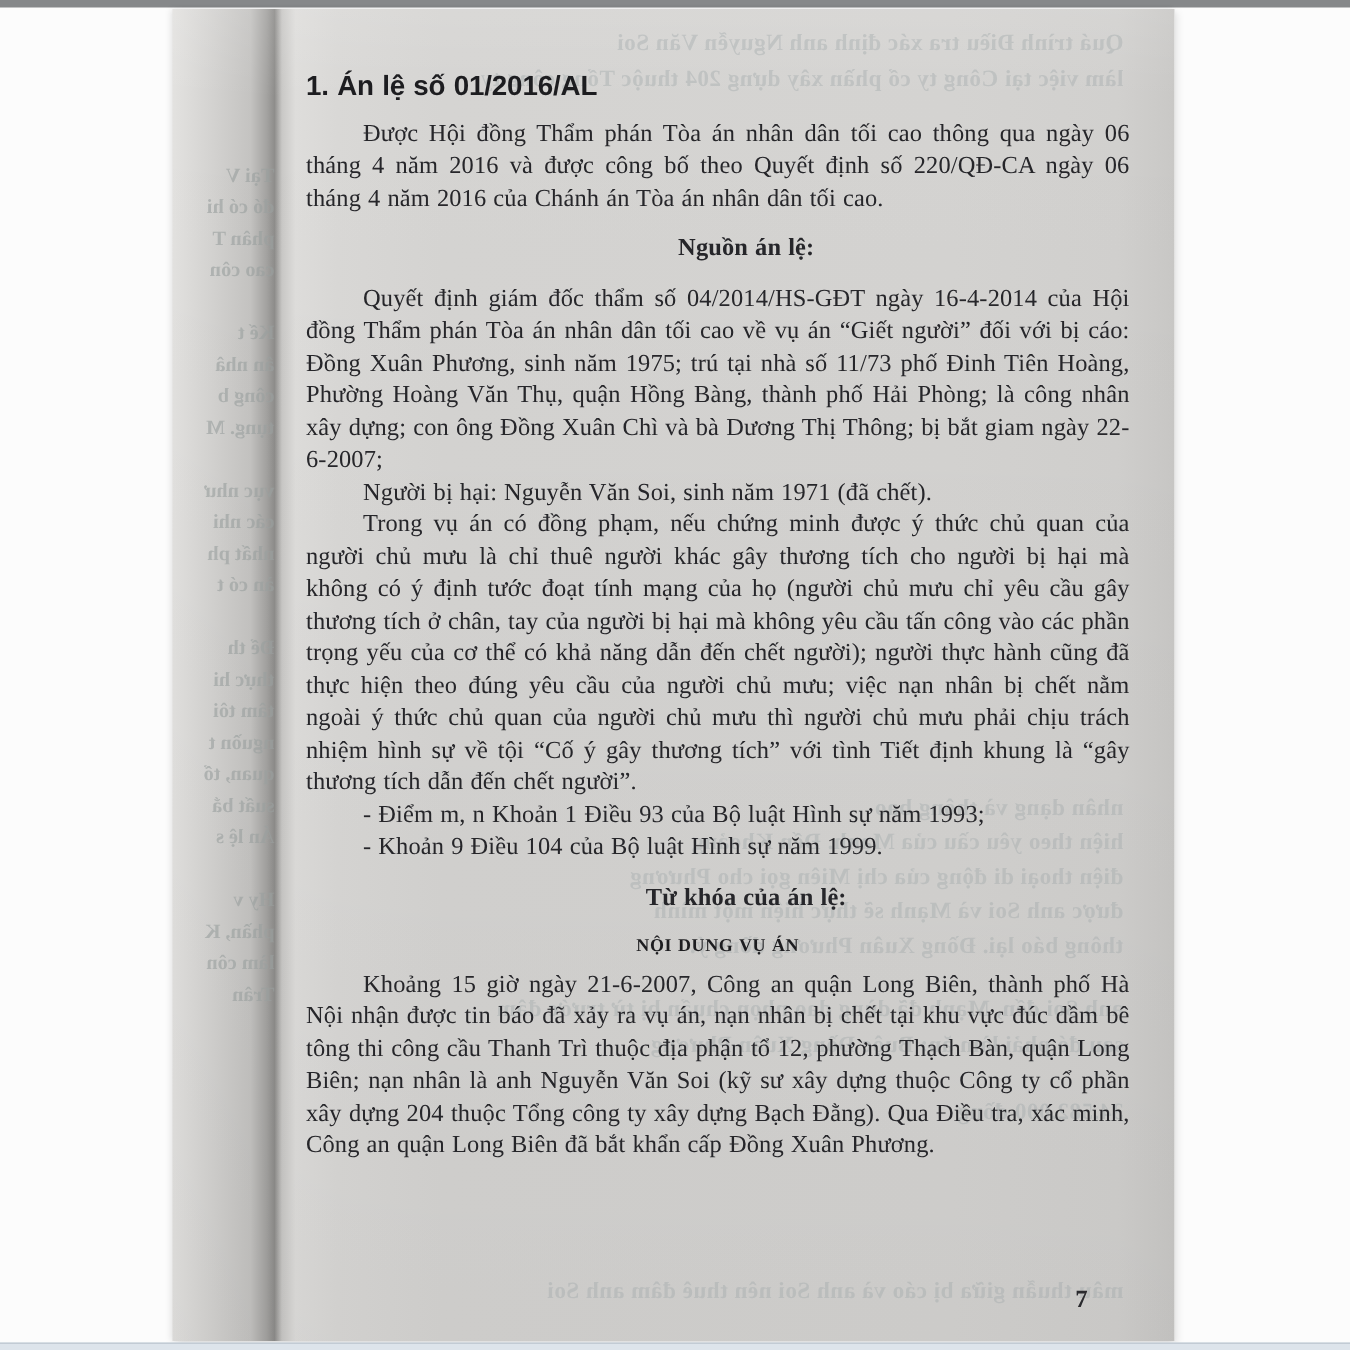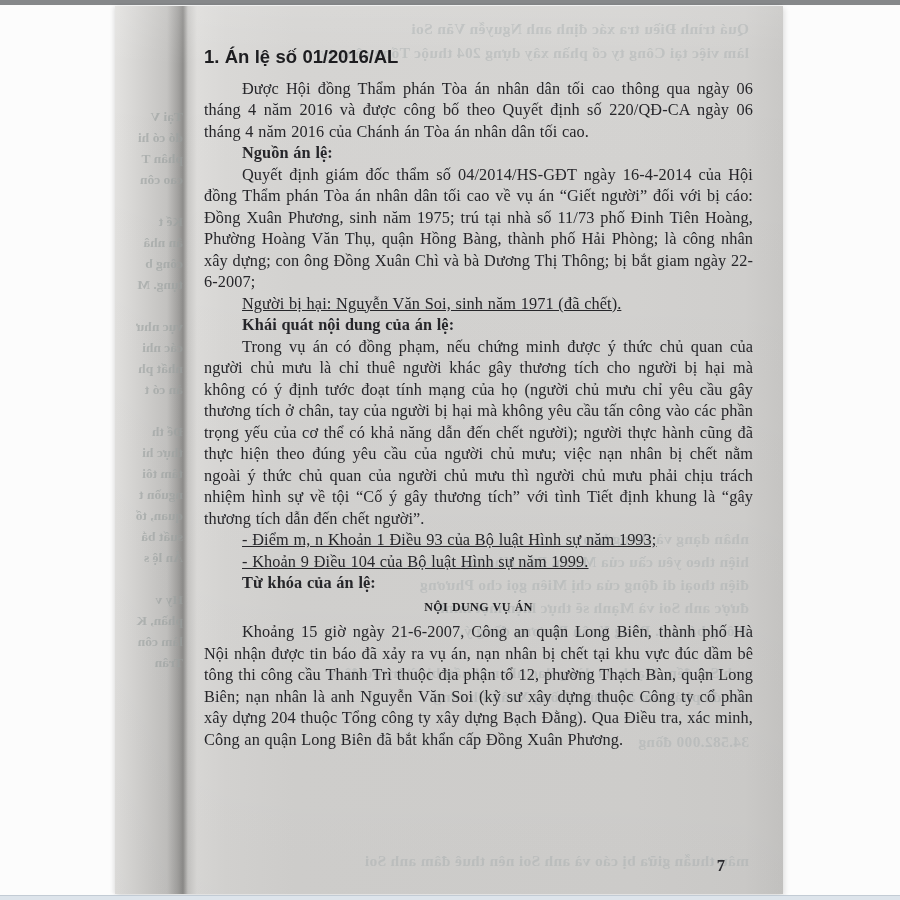--- a/index.html
+++ b/index.html
@@ -34,22 +34,22 @@
     font-size:16.3px;line-height:21.5px;color:#26262a;
     text-align:justify;letter-spacing:.1px;word-spacing:.5px;
   }
   .h-main{
     font-family:"Liberation Sans","DejaVu Sans",sans-serif;
     font-weight:bold;font-size:18.5px;letter-spacing:-.1px;
     margin:0 0 10px 0;text-align:left;color:#1d1d20;
   }
   .para{margin:0;text-indent:38px;}
   .para.italic{}
-  .label{margin:0;text-indent:38px;font-weight:bold;text-align:left;}
-  .bullet{margin:0;text-indent:38px;text-align:left;text-decoration:underline;}
+  .label{margin:12px;text-indent:38px;font-weight:bold;text-align:center;}
+  .bullet{margin:0;text-indent:38px;text-align:left;}
   .h-center{
     margin:3px 0 3px 0;text-align:center;font-weight:bold;
     font-size:12px;letter-spacing:.4px;text-indent:0;color:#1d1d20;
   }
   .page-number{
     position:absolute;right:58px;top:850px;
     font-size:16.5px;font-weight:bold;color:#2a2a2e;
   }
   
   .bleed{
@@ -113,21 +113,20 @@
         <div style="top: 727px;">34.582.000 đồng</div>
         <div style="top: 846px;">mâu thuẫn giữa bị cáo và anh Soi nên thuê đâm anh Soi</div>
       </div>
 
     <div class="content" style="color: rgb(38, 38, 42);">
       <h1 class="h-main">1. Án lệ số 01/2016/AL</h1>
       <p class="para italic">Được Hội đồng Thẩm phán Tòa án nhân dân tối cao thông qua ngày 06 tháng 4 năm 2016 và được công bố theo Quyết định số 220/QĐ-CA ngày 06 tháng 4 năm 2016 của Chánh án Tòa án nhân dân tối cao.</p>
       <p class="label">Nguồn án lệ:</p>
       <p class="para">Quyết định giám đốc thẩm số 04/2014/HS-GĐT ngày 16-4-2014 của Hội đồng Thẩm phán Tòa án nhân dân tối cao về vụ án “Giết người” đối với bị cáo: Đồng Xuân Phương, sinh năm 1975; trú tại nhà số 11/73 phố Đinh Tiên Hoàng, Phường Hoàng Văn Thụ, quận Hồng Bàng, thành phố Hải Phòng; là công nhân xây dựng; con ông Đồng Xuân Chì và bà Dương Thị Thông; bị bắt giam ngày 22-6-2007;</p>
       <p class="bullet">Người bị hại: Nguyễn Văn Soi, sinh năm 1971 (đã chết).</p>
-      <p class="label">Khái quát nội dung của án lệ:</p>
       <p class="para">Trong vụ án có đồng phạm, nếu chứng minh được ý thức chủ quan của người chủ mưu là chỉ thuê người khác gây thương tích cho người bị hại mà không có ý định tước đoạt tính mạng của họ (người chủ mưu chỉ yêu cầu gây thương tích ở chân, tay của người bị hại mà không yêu cầu tấn công vào các phần trọng yếu của cơ thể có khả năng dẫn đến chết người); người thực hành cũng đã thực hiện theo đúng yêu cầu của người chủ mưu; việc nạn nhân bị chết nằm ngoài ý thức chủ quan của người chủ mưu thì người chủ mưu phải chịu trách nhiệm hình sự về tội “Cố ý gây thương tích” với tình Tiết định khung là “gây thương tích dẫn đến chết người”.</p>
       <div>
           <p class="bullet">- Điểm m, n Khoản 1 Điều 93 của Bộ luật Hình sự năm 1993;</p>
           <p class="bullet">- Khoản 9 Điều 104 của Bộ luật Hình sự năm 1999.</p>
         </div>
       <p class="label">Từ khóa của án lệ:</p>
       <h2 class="h-center">NỘI DUNG VỤ ÁN</h2>
       <p class="para">Khoảng 15 giờ ngày 21-6-2007, Công an quận Long Biên, thành phố Hà Nội nhận được tin báo đã xảy ra vụ án, nạn nhân bị chết tại khu vực đúc dầm bê tông thi công cầu Thanh Trì thuộc địa phận tổ 12, phường Thạch Bàn, quận Long Biên; nạn nhân là anh Nguyễn Văn Soi (kỹ sư xây dựng thuộc Công ty cổ phần xây dựng 204 thuộc Tổng công ty xây dựng Bạch Đằng). Qua Điều tra, xác minh, Công an quận Long Biên đã bắt khẩn cấp Đồng Xuân Phương.</p>
     </div>
 

